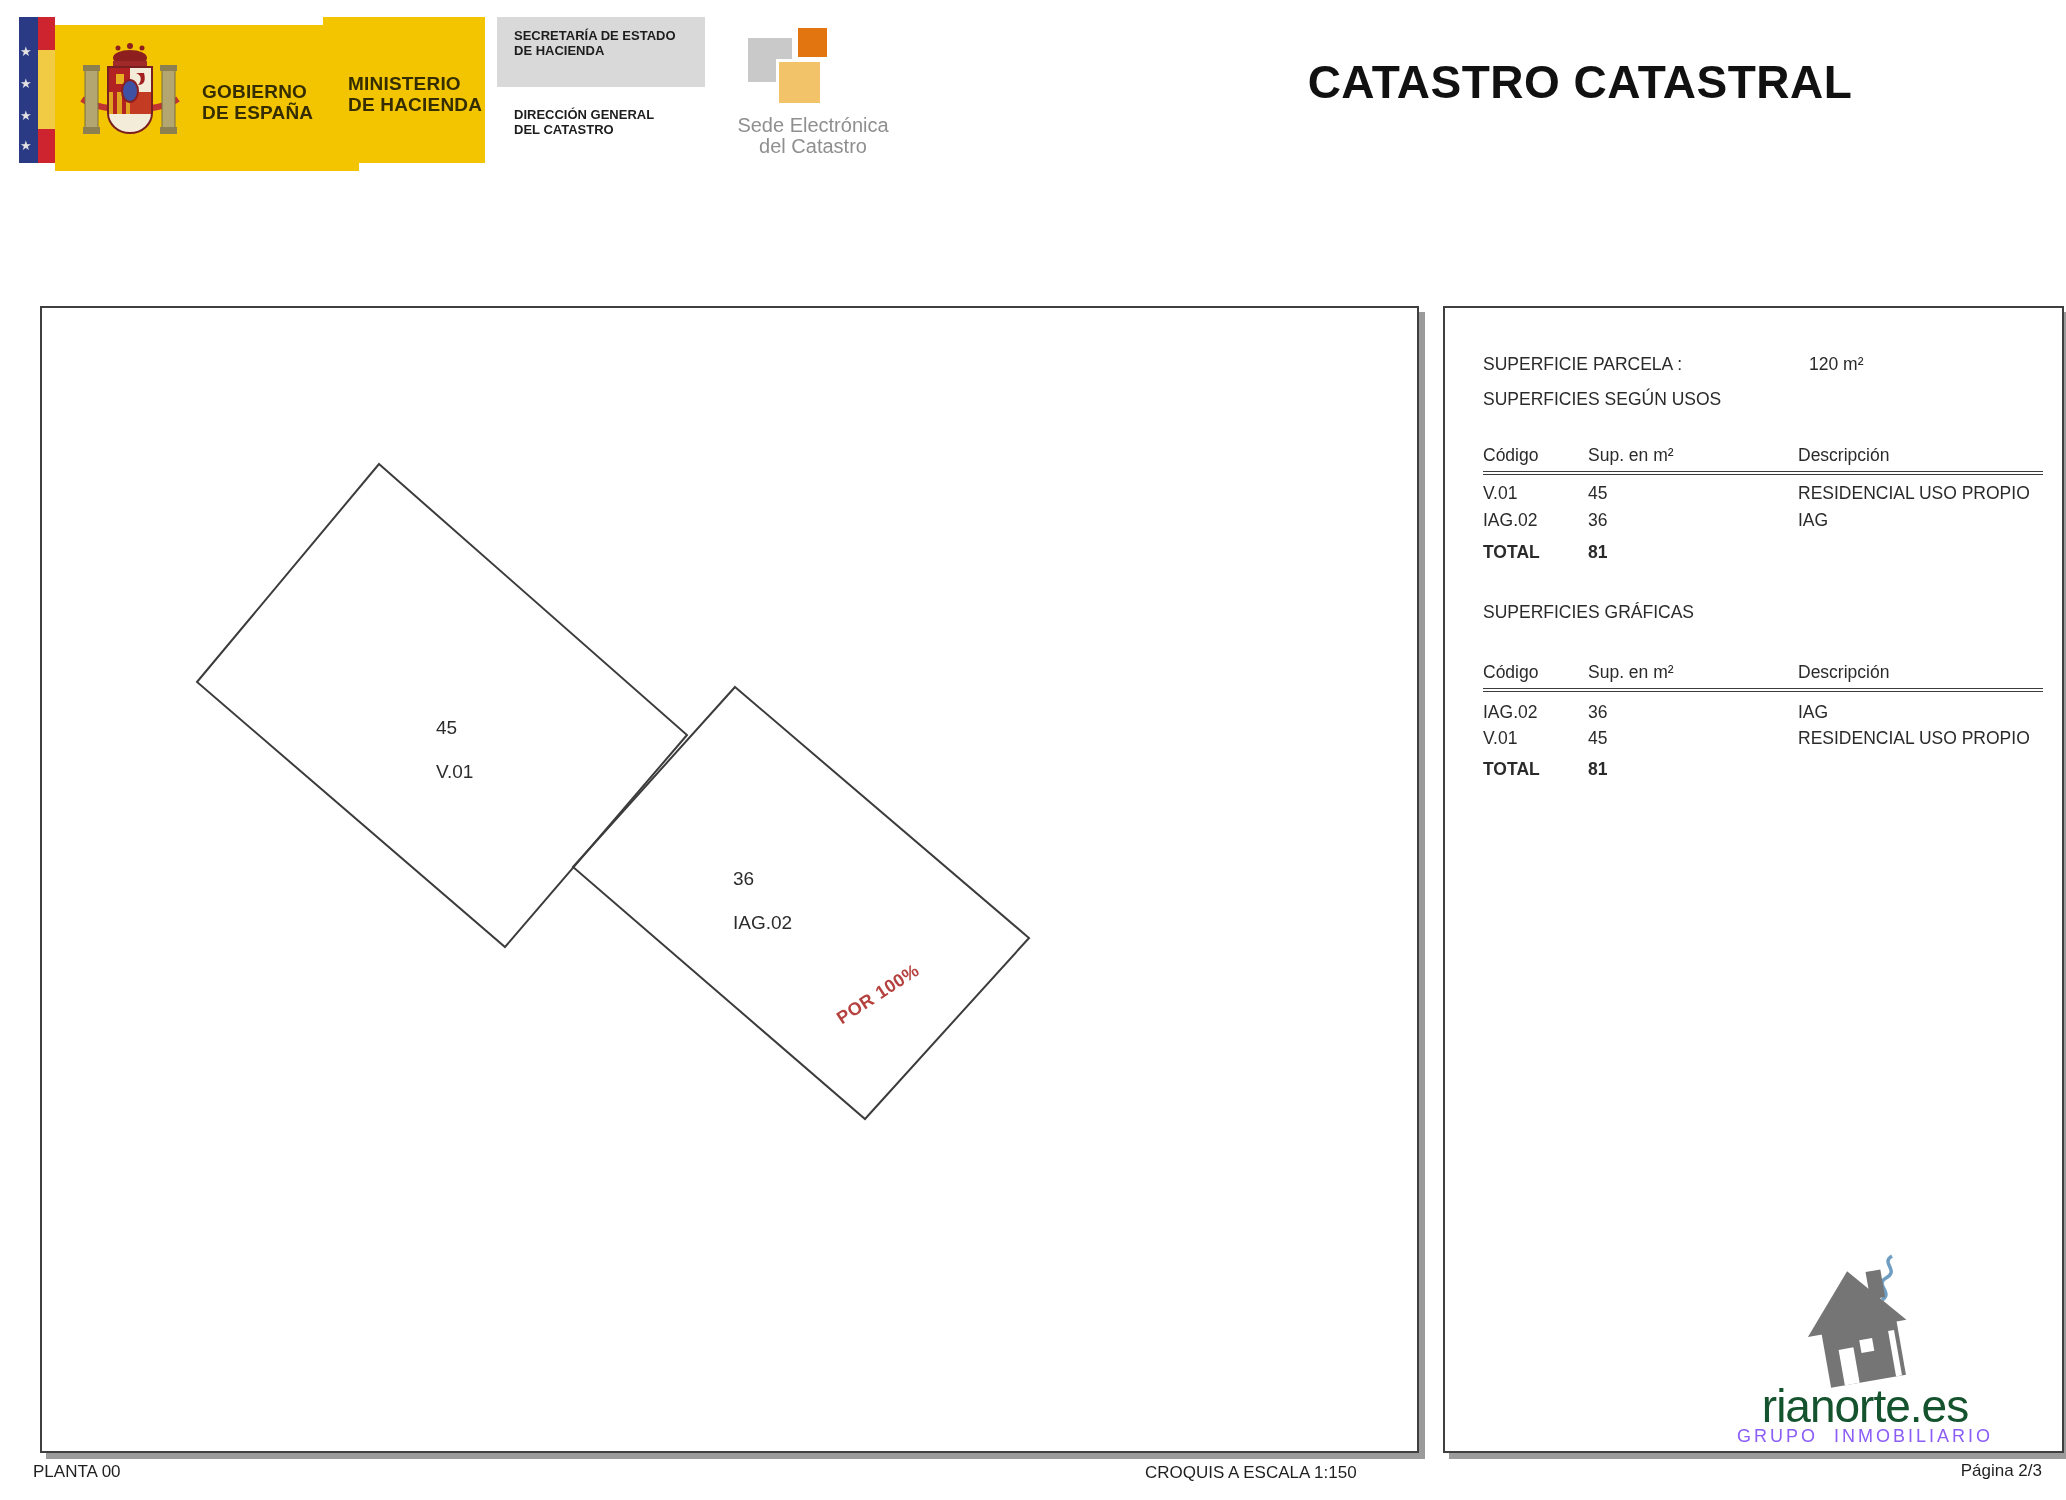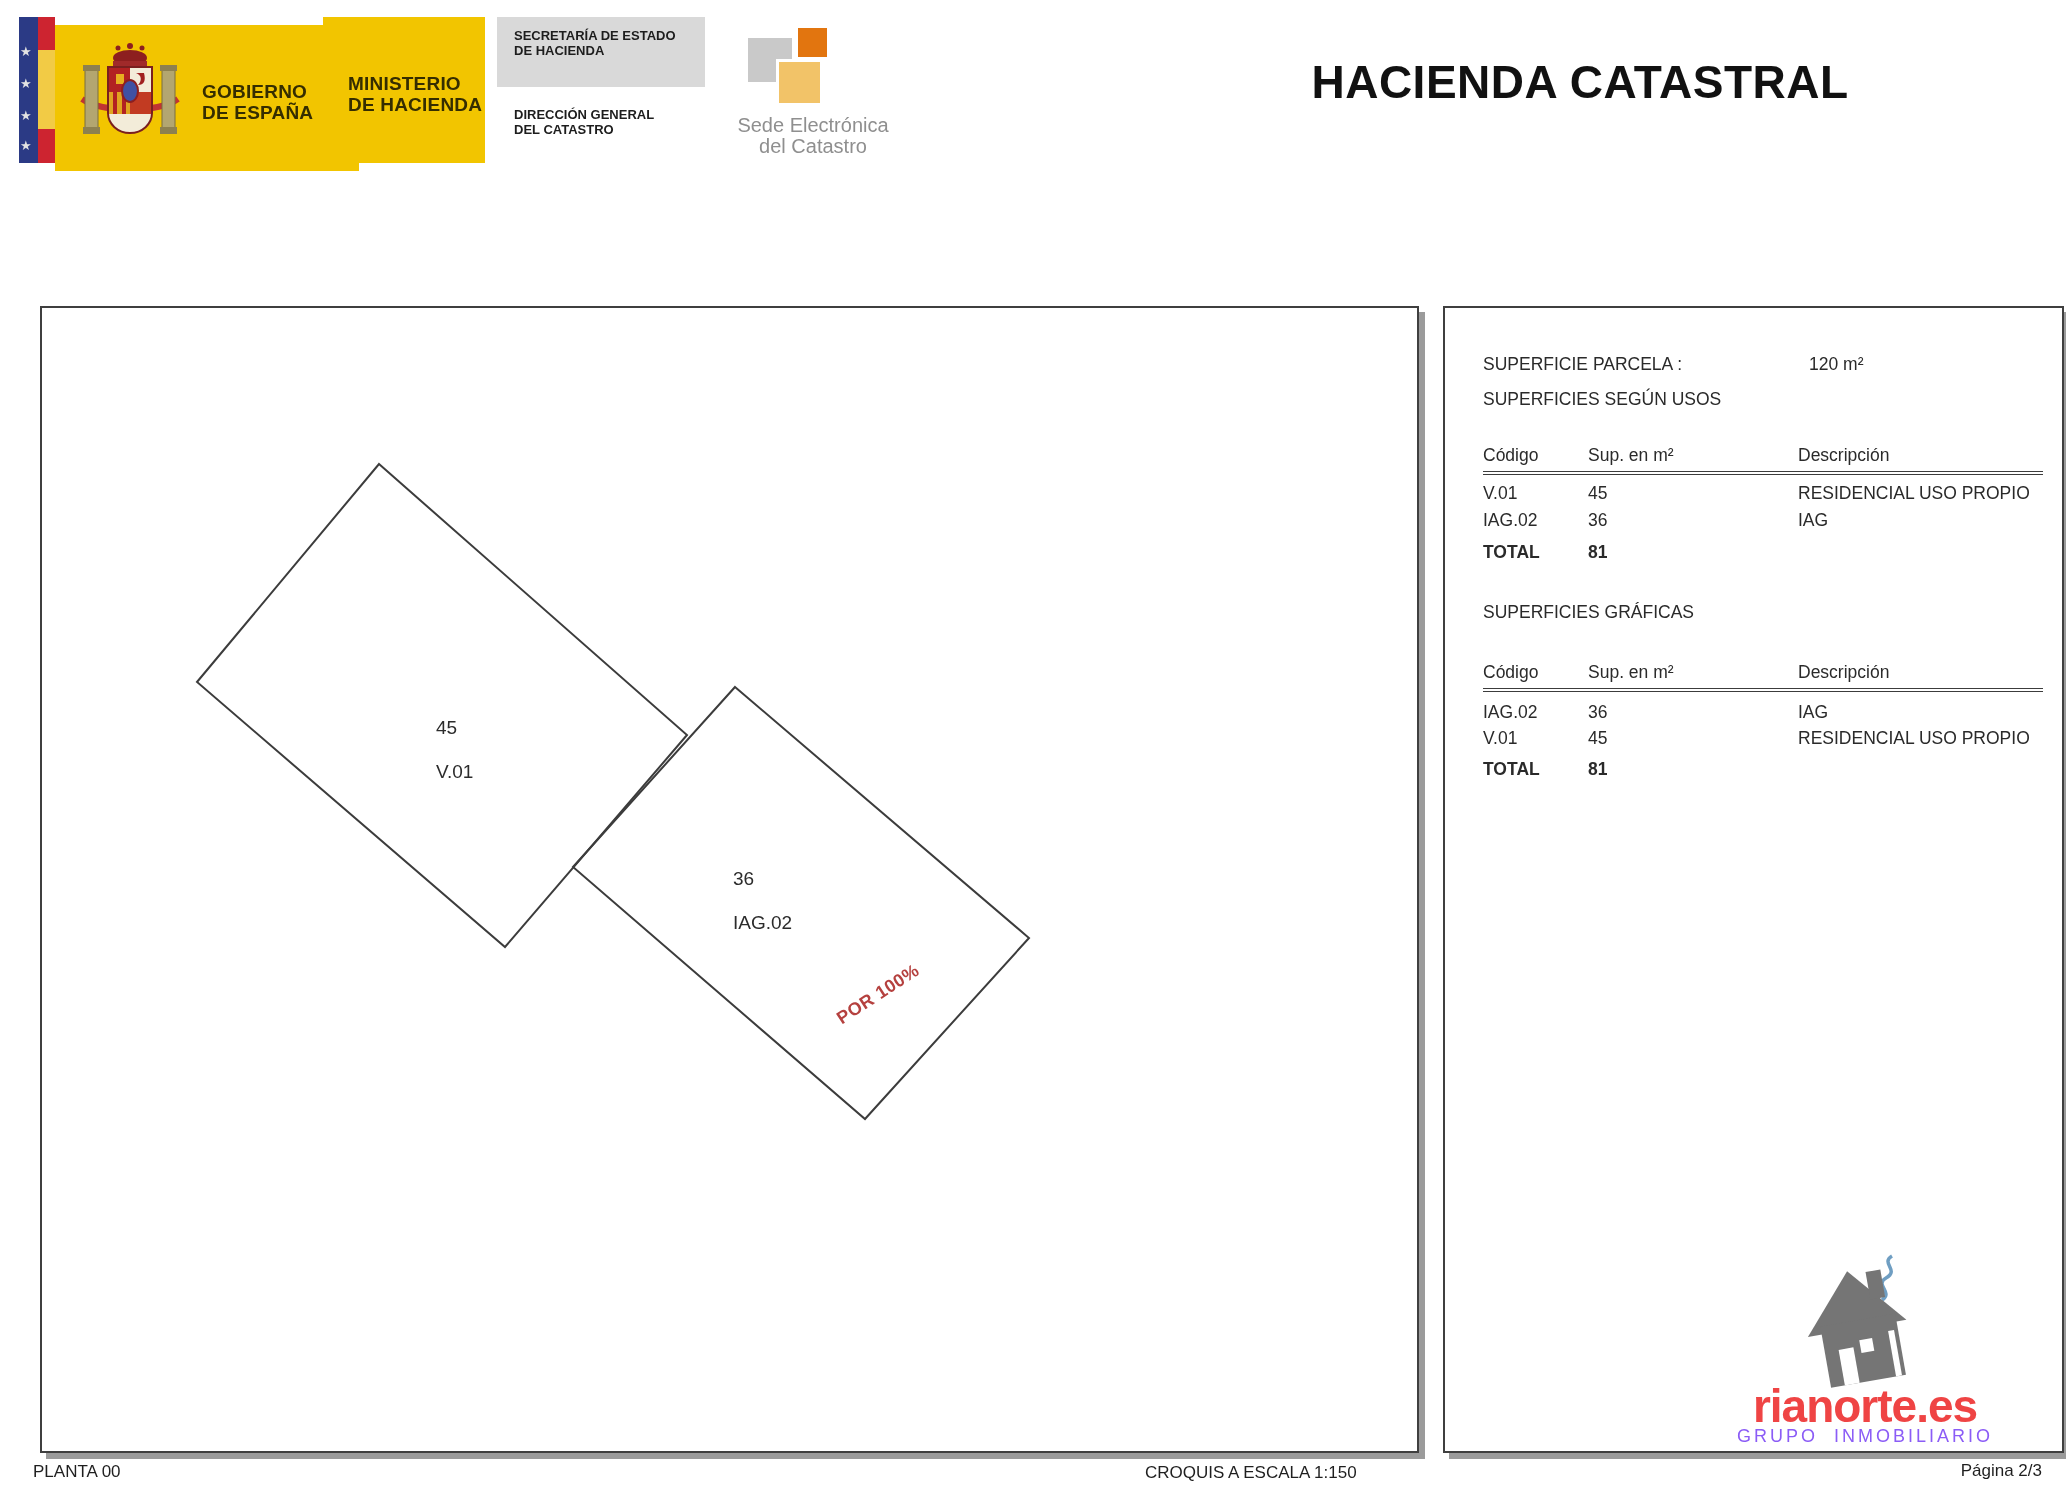--- a/index.html
+++ b/index.html
@@ -53,21 +53,21 @@
   .prow .c3{position:absolute;left:267px;margin-left:48px;}
   .prow .val{position:absolute;left:326px;}
   .section-title{font-size:17.5px;color:#2a2a2a;}
   .col-head{font-size:17.5px;color:#2a2a2a;}
   .rule{position:absolute;left:38px;width:560px;height:2px;border-top:1px solid #3c3c3c;border-bottom:1px solid #3c3c3c;}
   .bold{font-weight:bold;}
 
   
   .rianorte{position:absolute;left:250px;top:940px;width:340px;height:200px;}
   .rianorte .brand{position:absolute;left:0;top:136px;width:340px;text-align:center;
-                   font-size:46px;font-weight:bold;color:#ef4444;letter-spacing:-1px;line-height:44px;}
+                   font-size:46px;font-weight:normal;color:#14532d;letter-spacing:-1px;line-height:44px;}
   .rianorte .sub{position:absolute;left:0;top:178px;width:340px;text-align:center;
                  font-size:18px;color:#8b5cf6;letter-spacing:3px;word-spacing:8px;}
   .house-svg{position:absolute;left:105px;top:0;}
 
   
   .footer-text{position:absolute;font-size:17px;color:#1f1f1f;}
   .ft-left{left:33px;top:1462px;}
   .ft-center{left:1145px;top:1463px;}
   .ft-right{left:1900px;top:1461px;width:142px;text-align:right;}
 </style>
@@ -144,21 +144,21 @@
       <div class="sq sq-gray"></div>
       <div class="sq sq-amber"></div>
       <div class="sq sq-orange"></div>
       <div class="sede-text">
         <div>Sede Electrónica</div>
         <div>del Catastro</div>
       </div>
     </div>
   </div>
 
-  <h1 class="doc-title">HACIENDA CATASTRAL</h1>
+  <h1 class="doc-title">CATASTRO CATASTRAL</h1>
 
   <div class="panel panel-left">
     <svg class="sketch-svg" width="1363" height="1143" viewBox="0 0 1363 1143">
       <polygon points="337,156 645,427 463,639 155,374" fill="none" stroke="#3c3c3c" stroke-width="2"></polygon>
       <polygon points="693,379 987,630 823,811 531,559" fill="none" stroke="#3c3c3c" stroke-width="2"></polygon>
     </svg>
     <div class="parcel-label" style="left:394px;top:387px">
       <div>45</div>
       <div>V.01</div>
     </div>

